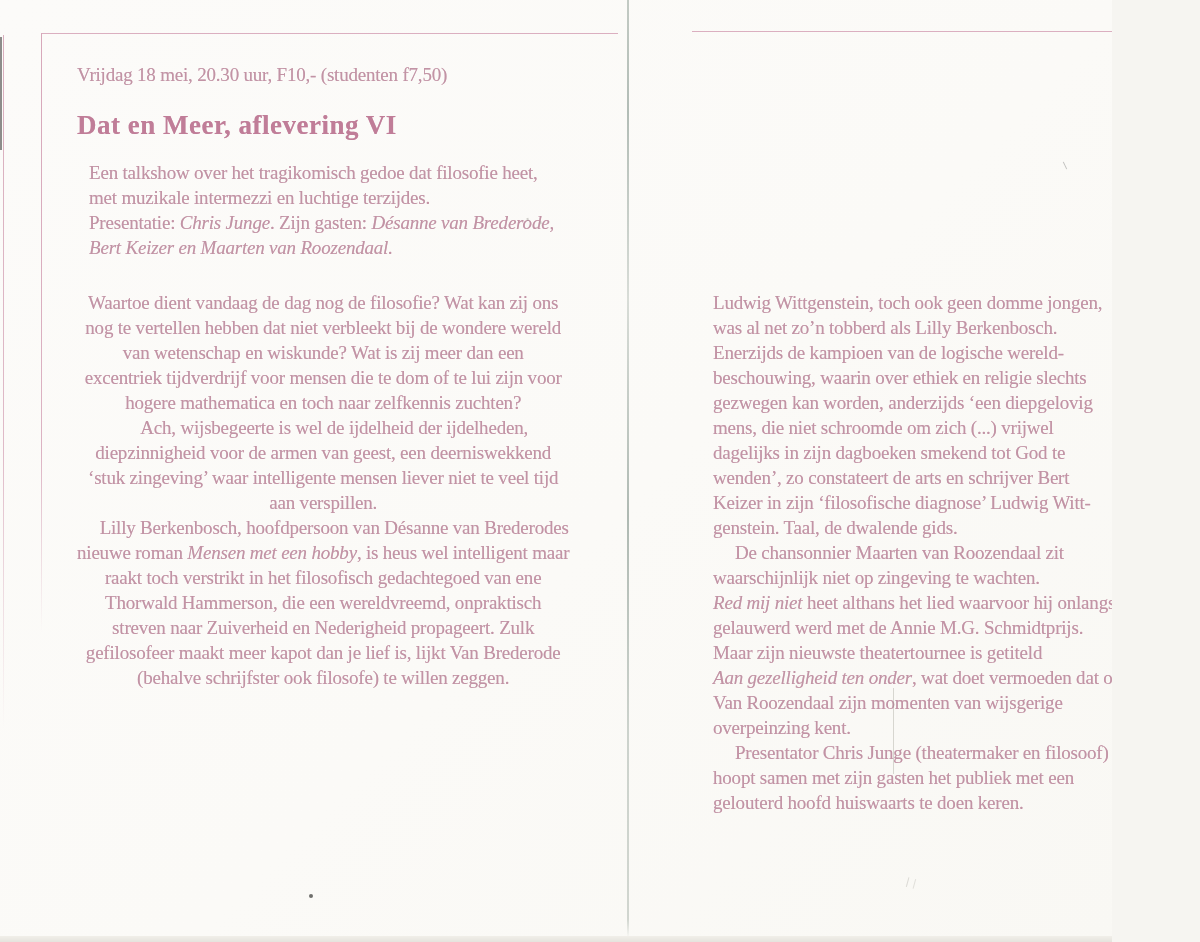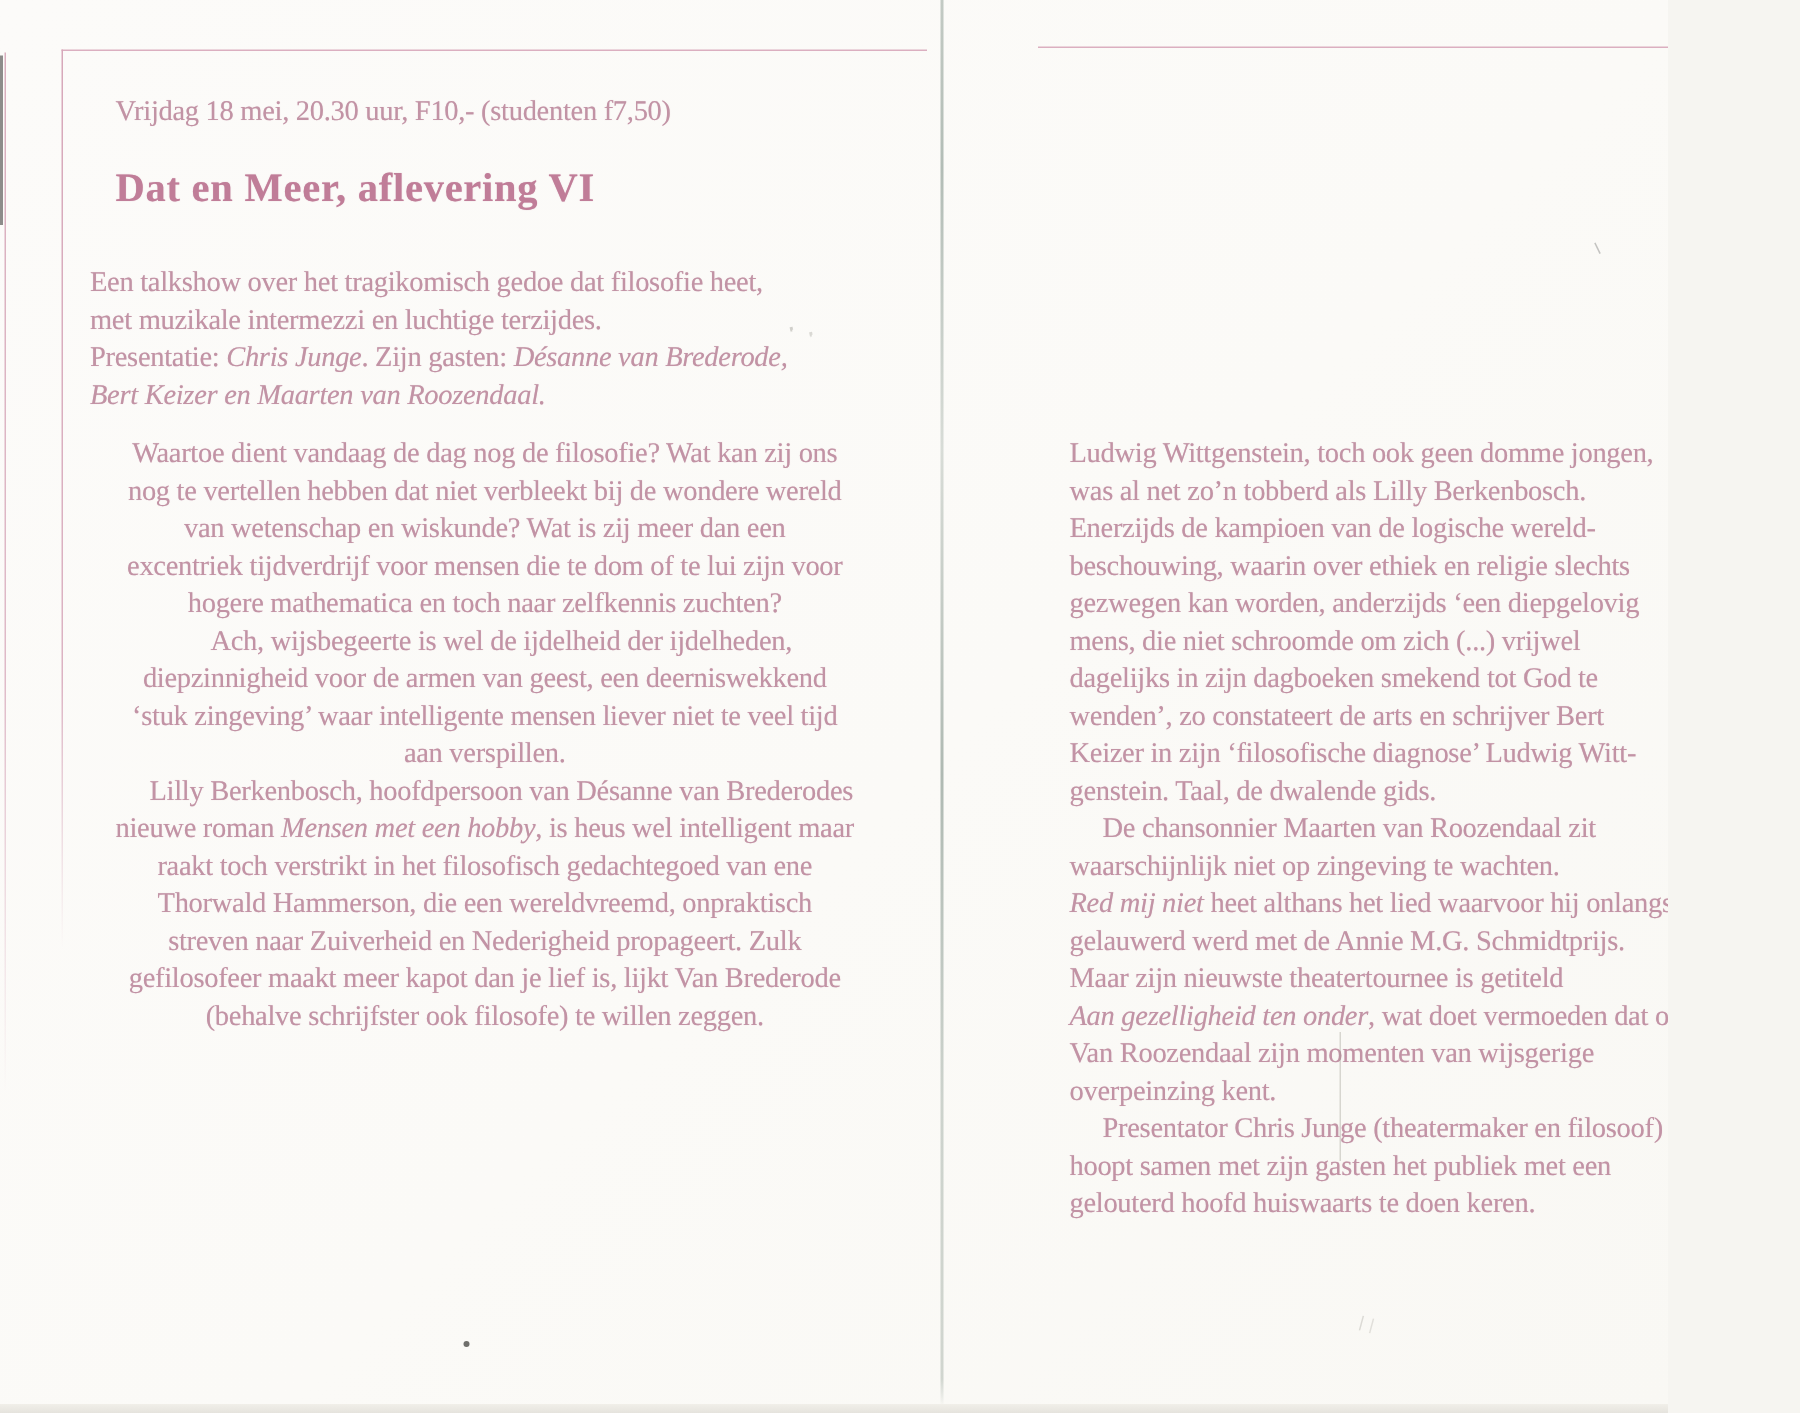--- a/index.html
+++ b/index.html
@@ -66,21 +66,21 @@
   }
   .dateline{left:77px;top:62px;}
   .title{
     position:absolute;left:76px;top:108px;margin:1px;
     color:#c07d98;
     font-size:27px;line-height:32px;font-weight:bold;
     letter-spacing:0.5px;
     text-shadow:0 0 0.6px rgba(192,125,152,0.6);
     white-space:pre;
   }
-  .intro{left:60px;top:160px;margin-top:16px;}
+  .intro{left:89px;top:160px;}
   .leftbody{left:77px;top:290px;text-align:center;}
   .rightbody{left:713px;top:290px;}
   .tline{white-space:pre;}
   .tline.indent{text-indent:22px;}
   .it{font-style:italic;}
   
   .smudge1{
     position:absolute;left:527px;top:213px;width:30px;height:13px;
     background:
       linear-gradient(100deg, rgba(130,128,120,0.35) 0 2px, transparent 2px) 0 2px/14px 3px no-repeat,

